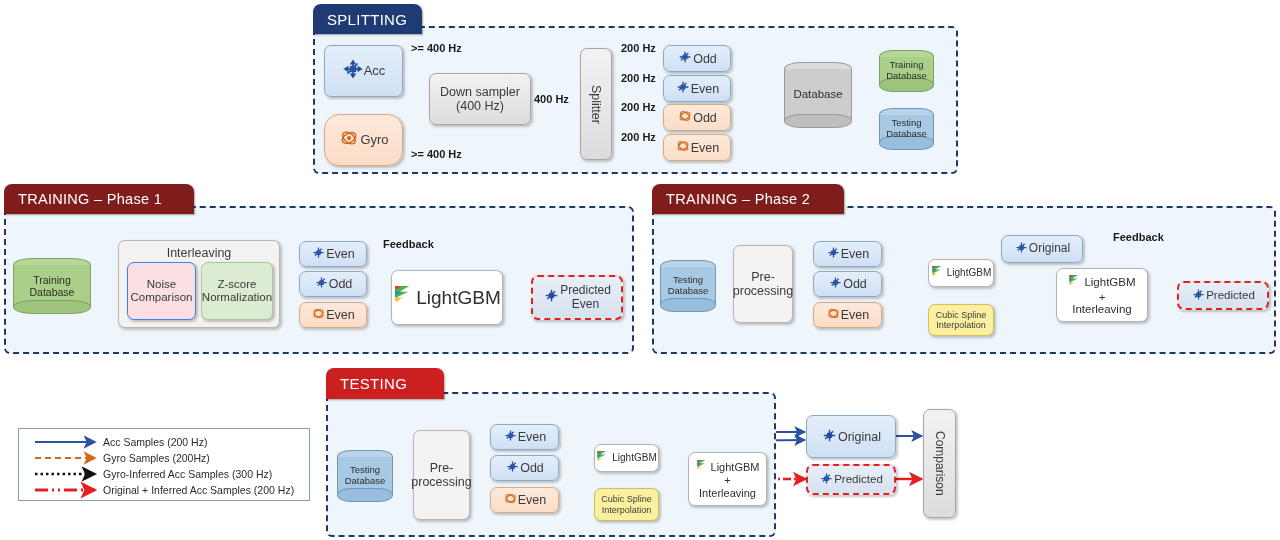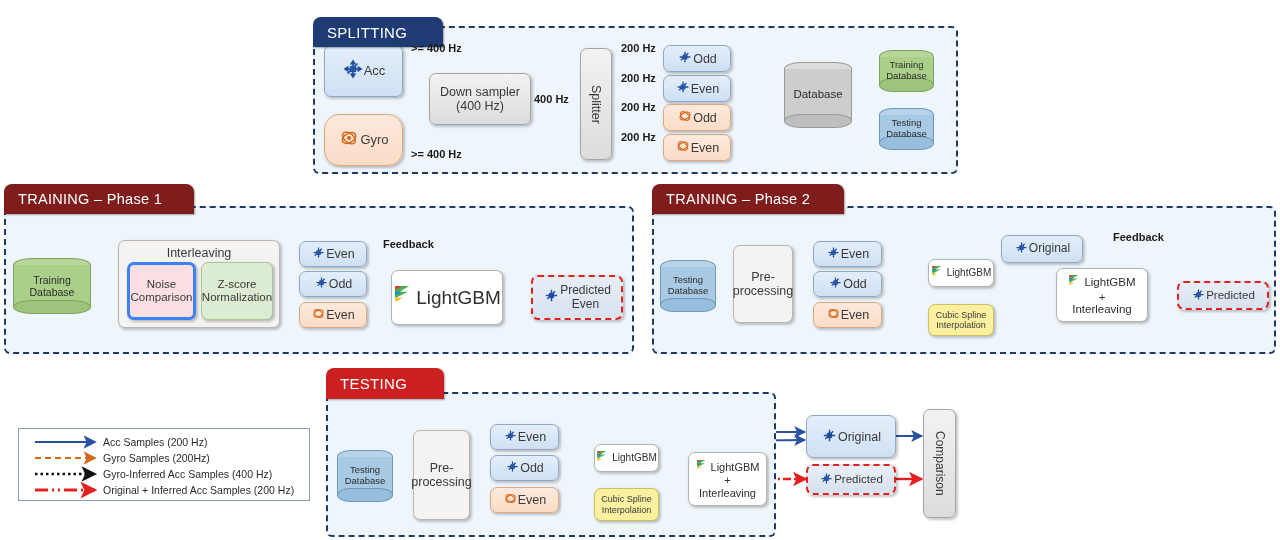--- a/index.html
+++ b/index.html
@@ -42,21 +42,21 @@
     border-radius:7px;
     color:#3a3a3a;
     box-shadow:1.5px 1.5px 2.5px rgba(0,0,0,.22);
     z-index:2;
     line-height:1.12;
   }
   .acc-box   { background:linear-gradient(180deg,#e4eefa,#cfe0f4); border:1px solid #8ea9c6; }
   .gyro-box  { background:linear-gradient(180deg,#fde9dc,#fbdcc7); border:1px solid #dba87f; }
   .gray-box  { background:linear-gradient(180deg,#f2f2f2,#dcdcdc); border:1px solid #a6a6a6; }
   .white-box { background:#ffffff; border:1px solid #b4b4b4; }
-  .pink-box  { background:#fbdfe2; border:3px solid #3b82f6; }
+  .pink-box  { background:#fbdfe2; border:1px solid #3b82f6; }
   .green-box { background:#dcecd2; border:1px solid #a9c79a; }
   .yellow-box{ background:#faf0a0; border:1px solid #cfc05a; }
   .prep-box  { background:#f4f3f1; border:1px solid #b9b6b2; }
   .predicted {
     background:linear-gradient(180deg,#e7eef7,#d7e2ef);
     border:2.5px dashed #e31f1f;
   }
 
   
   .cyl { position:absolute; z-index:2; }
@@ -227,21 +227,21 @@
 
       <path d="M895,479 L922,479" stroke="#e31f1f" stroke-width="2.4" marker-end="url(#ah-red)"></path>
     </g>
 
     <g>
       <path d="M735,108 L757,128 M757,108 L735,128" stroke="#c00000" stroke-width="6.5" stroke-linecap="round"></path>
     </g>
   </svg>
 
   <div class="panel" style="left:313px; top:26px; width:645px; height:148px;"></div>
-  <div class="panel-tab tab-splitting" style="left:313px; top:17px; width:130px; height:30px; font-size:15px;">SPLITTING</div>
+  <div class="panel-tab tab-splitting" style="left:313px; top:4px; width:109px; height:30px; font-size:15px;">SPLITTING</div>
 
   <div class="node acc-box" style="left:324px; top:45px; width:79px; height:52px; font-size:13px;">
     <span class="icon">
       <svg width="22" height="22" viewBox="0 0 24 24">
           <g stroke="#1f4ea1" stroke-width="1.7" fill="none">
         <path d="M12,4 L12,20 M4,12 L20,12"></path>
             <path d="M6,17 L17,6"></path>
         <path d="M12,3.2 l-2,3 h4 z" fill="#1f4ea1"></path>
             <path d="M3.2,12 l3,-2 v4 z" fill="#1f4ea1"></path>
         <path d="M20.8,12 l-3,-2 v4 z" fill="#1f4ea1"></path>
@@ -717,20 +717,20 @@
       <path d="M16,45 L76,45" stroke="#111111" stroke-width="2.6" fill="none" stroke-dasharray="2.5,3" marker-end="url(#lg-black)"></path>
       <path d="M16,61 L76,61" stroke="#e31f1f" stroke-width="2.8" fill="none" stroke-dasharray="13,4,2,4,2,4" marker-end="url(#lg-red)"></path>
     </svg>
     <div class="legend-row" style="left:84px; top:6px; height:14px;">
       <span class="ltext" style="font-size:10.5px;text-align:center;">Acc Samples (200 Hz)</span>
     </div>
     <div class="legend-row" style="left:84px; top:22px; height:14px;">
       <span class="ltext" style="font-size:10.5px;">Gyro Samples (200Hz)</span>
     </div>
     <div class="legend-row" style="left:84px; top:38px; height:14px;">
-      <span class="ltext" style="font-size:10.5px;">Gyro-Inferred Acc Samples (400 Hz)</span>
+      <span class="ltext" style="font-size:10.5px;">Gyro-Inferred Acc Samples (300 Hz)</span>
     </div>
     <div class="legend-row" style="left:84px; top:54px; height:14px;">
       <span class="ltext" style="font-size:10.5px;">Original + Inferred Acc Samples (200 Hz)</span>
     </div>
   </div>
 
 </div>
 
 </body></html>

